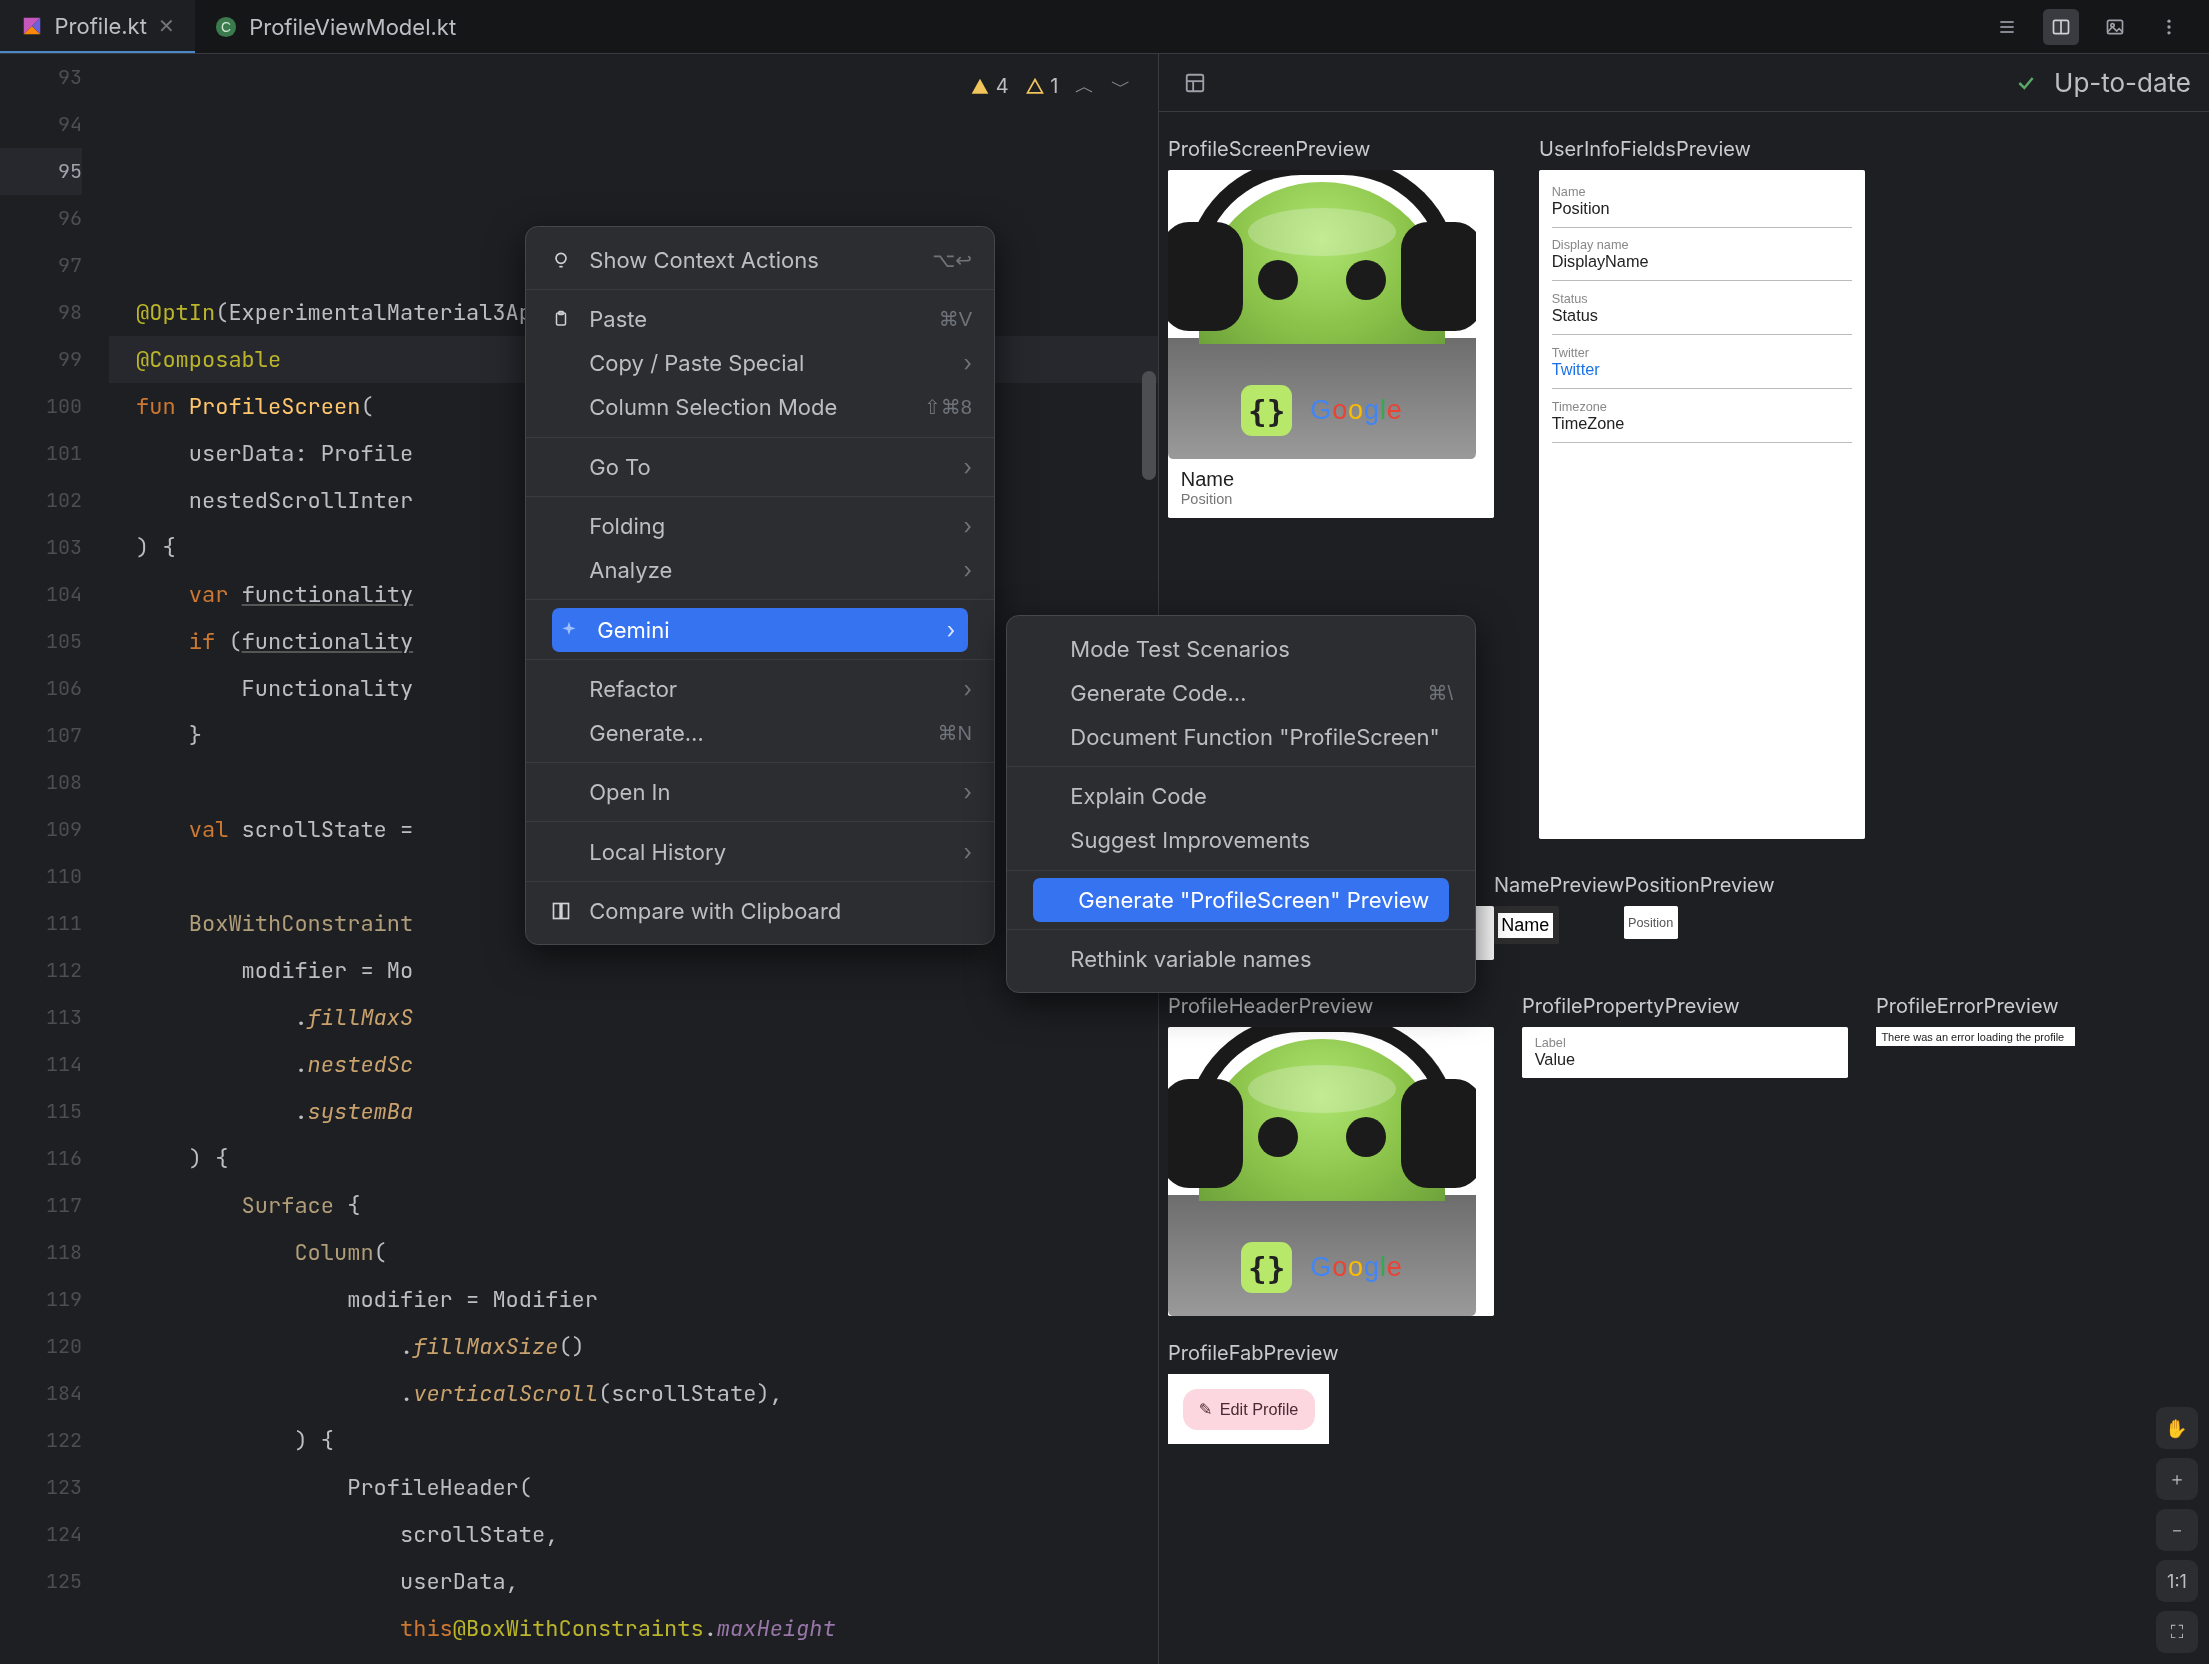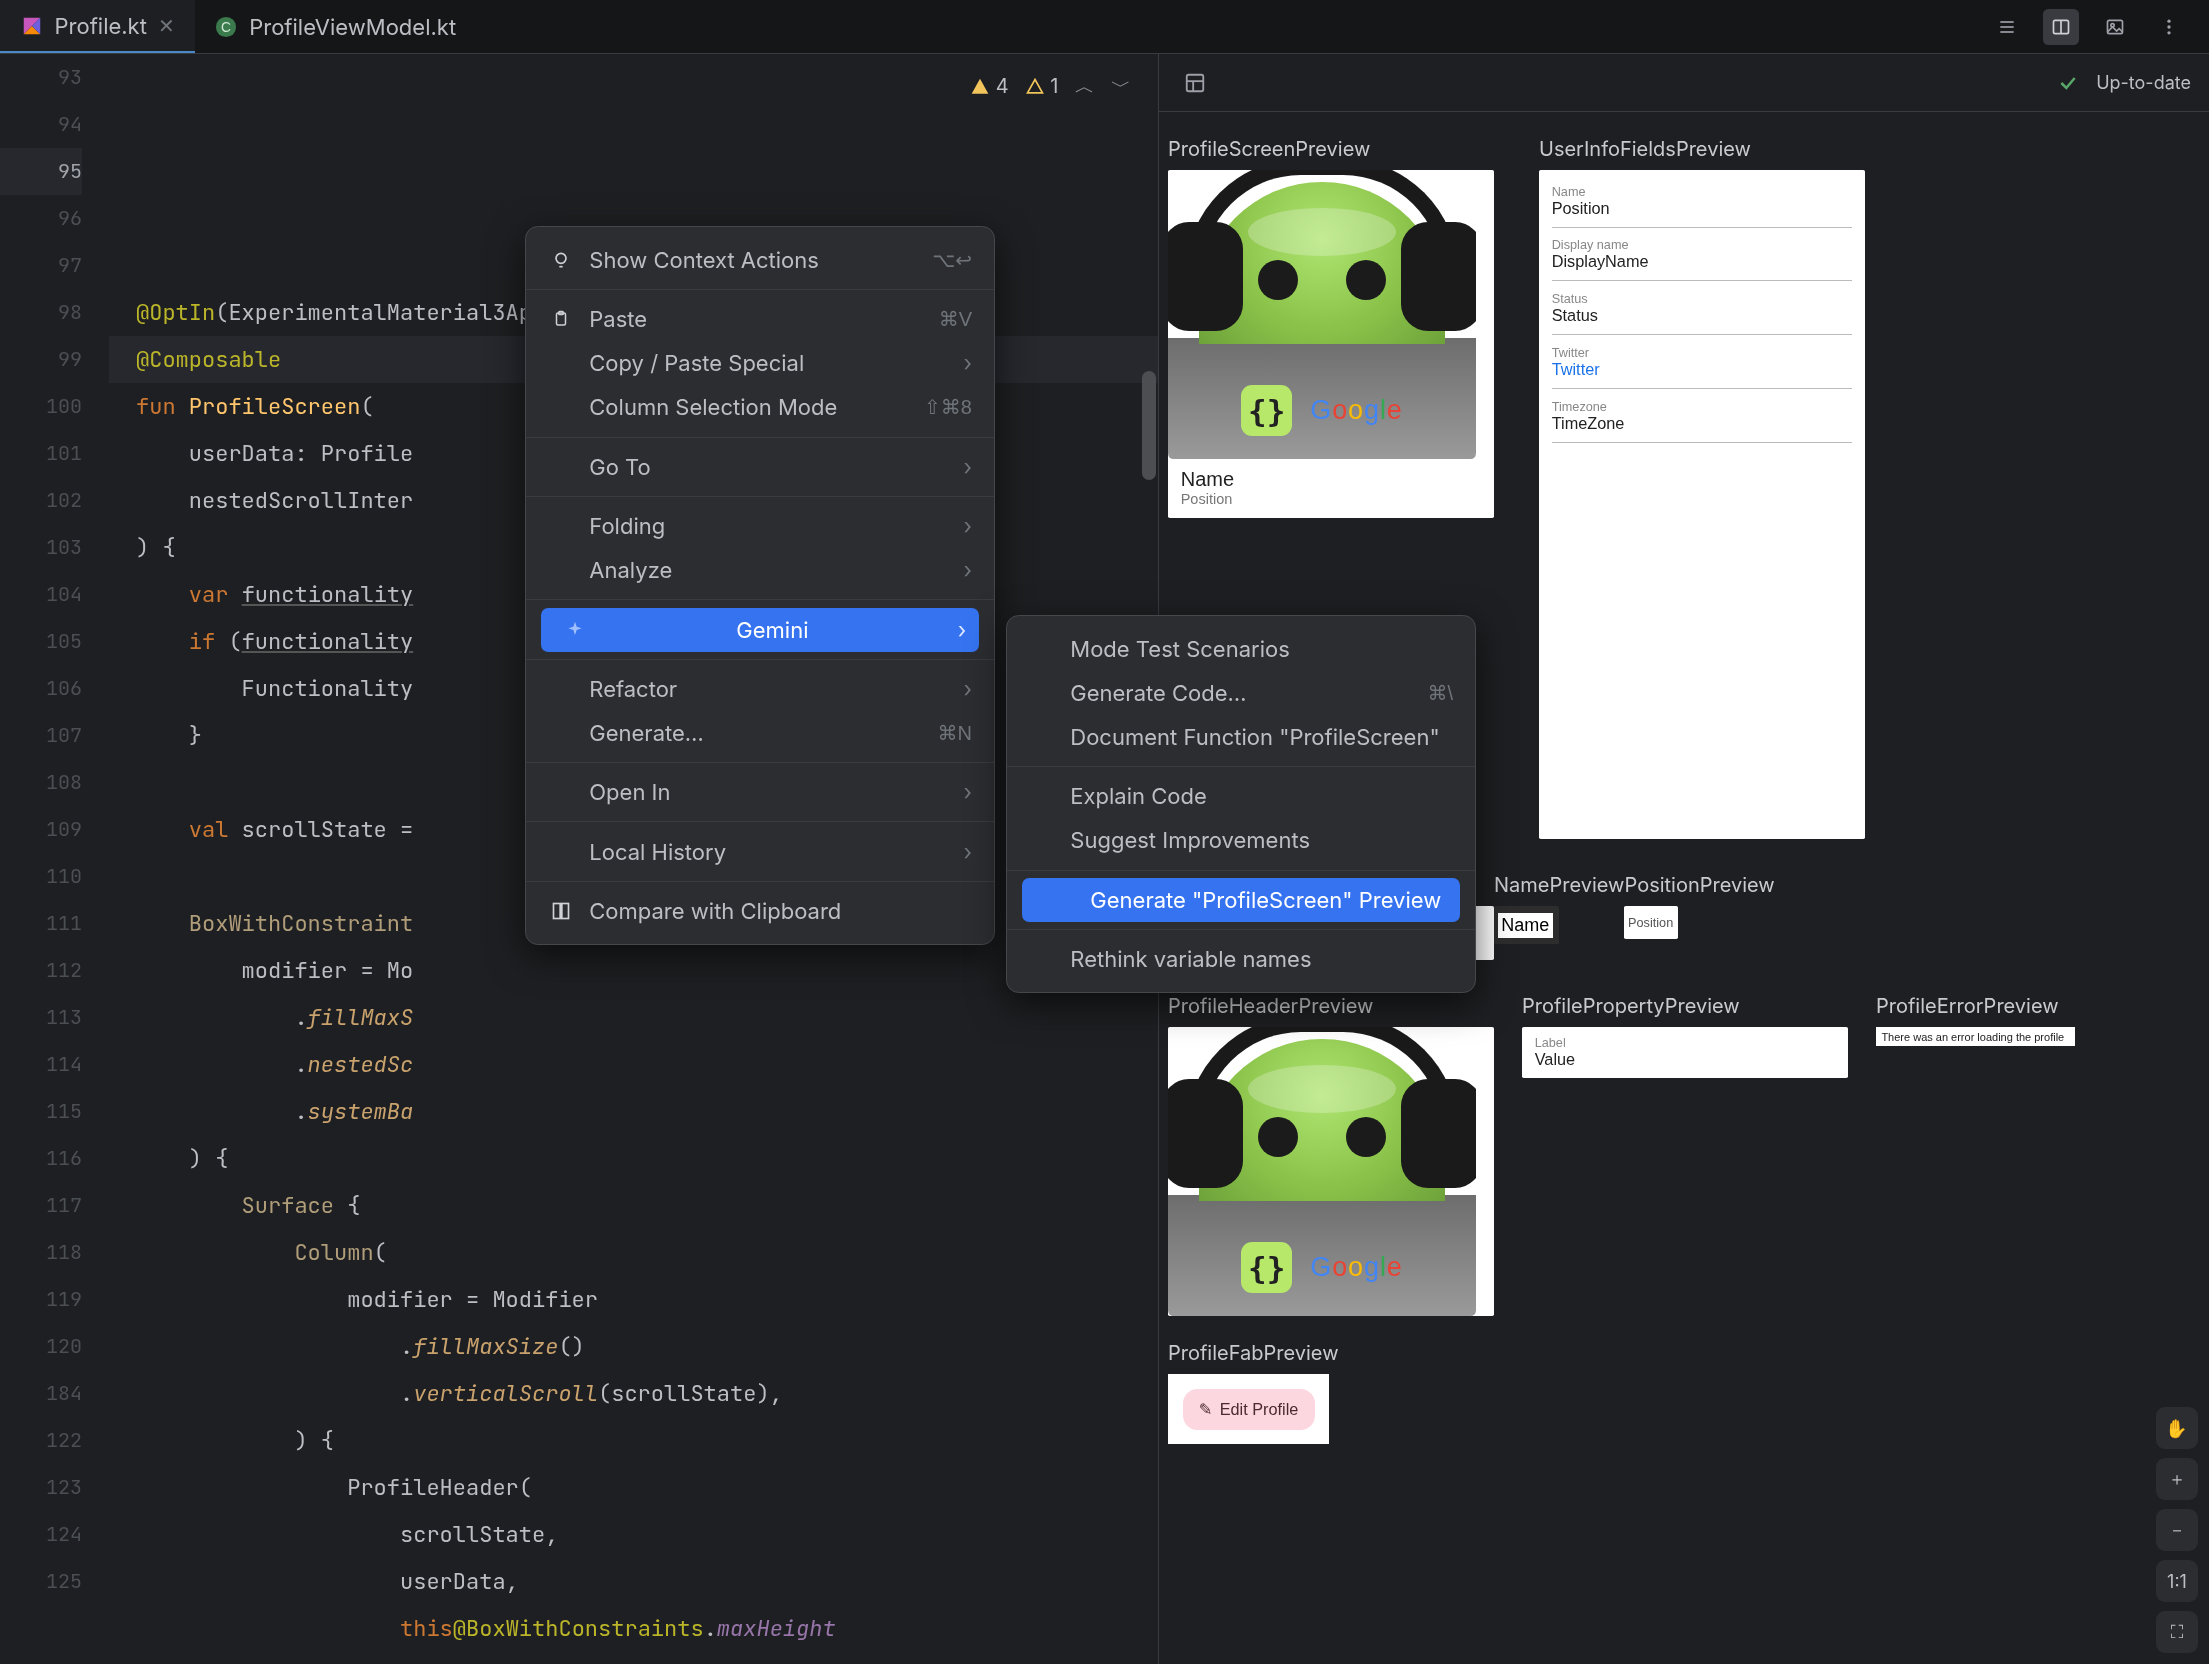--- a/index.html
+++ b/index.html
@@ -69,27 +69,27 @@
   .insp{display:flex;align-items:center;gap:5.4px;}
 
   
   .menu{position:absolute;background:var(--bg-menu);border:0.9px solid #45474b;border-radius:12.7px;box-shadow:0 11px 36px rgba(0,0,0,.6);padding:11px 0;font-size:22px;min-width:470px;z-index:50;}
   .menu.sub{min-width:470px;}
   .menu .mi{display:flex;align-items:center;gap:16.3px;padding:9px 22px;color:var(--fg);cursor:default;position:relative;}
   .menu .mi .mi-ico{width:25px;display:flex;justify-content:center;color:#9da0a8;}
   .menu .mi .mi-label{flex:1;}
   .menu .mi .mi-sc{color:var(--fg-dim);font-family:-apple-system,sans-serif;font-size:20px;}
   .menu .mi .mi-arrow{color:var(--fg-dim);}
-  .menu .mi.hl{background:var(--bg-highlight);color:#fff;border-radius:7.2px;margin:0 15px;padding-left:21px;padding-right:12.7px;text-align:center;}
+  .menu .mi.hl{background:var(--bg-highlight);color:#fff;border-radius:7.2px;margin:0 26px;padding-left:4px;padding-right:12.7px;}
   .menu .mi.hl .mi-sc,.menu .mi.hl .mi-arrow,.menu .mi.hl .mi-ico{color:#dce6ff;}
   .menu hr{border:none;border-top:0.9px solid var(--sep);margin:7.2px 0;}
 
   
   .pv-top{display:flex;align-items:center;height:58px;padding:0 18px;border-bottom:0.9px solid var(--sep);}
-  .pv-status{margin-left:auto;display:flex;align-items:center;gap:18px;font-size:18px;color:var(--fg);}
+  .pv-status{margin-left:auto;display:flex;align-items:center;gap:18px;font-size:26px;color:var(--fg);}
   .pv-body{flex:1;overflow:auto;padding:16.3px 9px;position:relative;}
   .pv-cell{}
   .pv-label{color:#c8cacd;font-size:20px;margin:9px 0 9px;}
   .pv-card{background:#fff;color:#222;border-radius:1.8px;font-family:-apple-system,sans-serif;}
   .pv-card.dark{background:#2d2d2d;color:#fff;}
   .pv-avatar{width:308px;height:289px;border-radius:5.4px;overflow:hidden;position:relative;}
   .droid{position:absolute;inset:0;}
   .droid .head{position:absolute;left:10%;top:4%;width:80%;height:56%;background:radial-gradient(circle at 50% 35%, #aee571 0%, #8bc34a 55%, #6da23a 100%);border-top-left-radius:145px;border-top-right-radius:145px;}
   .droid .eye{position:absolute;width:40px;height:40px;background:#1b1b1b;border-radius:50%;}
   .droid .eye.l{left:24%;top:48%;}

